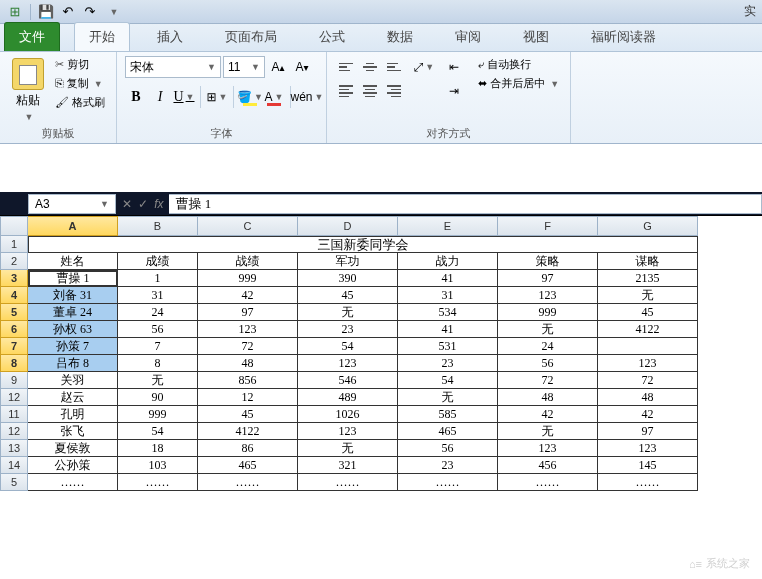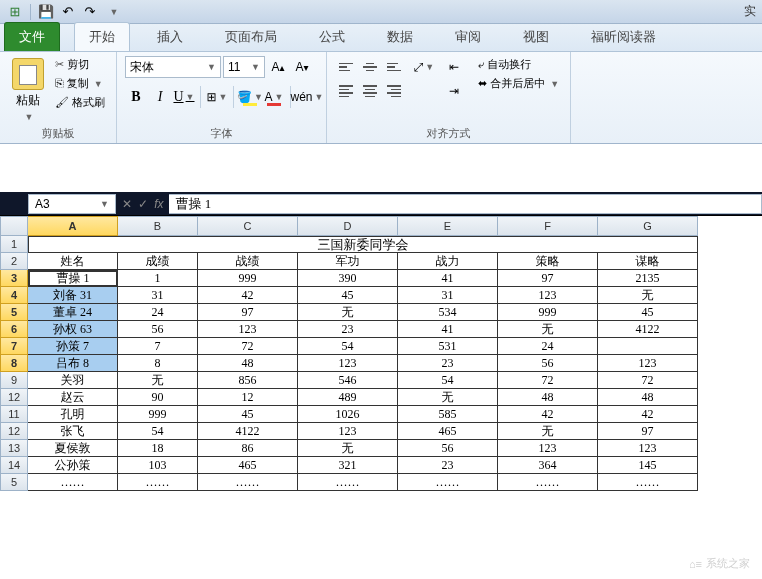--- a/index.html
+++ b/index.html
@@ -389,21 +389,21 @@
           <div class="cell data center cE">56</div>
           <div class="cell data center cF">123</div>
           <div class="cell data center cG">123</div>
         </div>
         <div class="row">
           <div class="cell data center cA">公孙策</div>
           <div class="cell data center cB">103</div>
           <div class="cell data center cC">465</div>
           <div class="cell data center cD">321</div>
           <div class="cell data center cE">23</div>
-          <div class="cell data center cF">364</div>
+          <div class="cell data center cF">456</div>
           <div class="cell data center cG">145</div>
         </div>
         <div class="row">
           <div class="cell data center cA">……</div>
           <div class="cell data center cB">……</div>
           <div class="cell data center cC">……</div>
           <div class="cell data center cD">……</div>
           <div class="cell data center cE">……</div>
           <div class="cell data center cF">……</div>
           <div class="cell data center cG">……</div>

